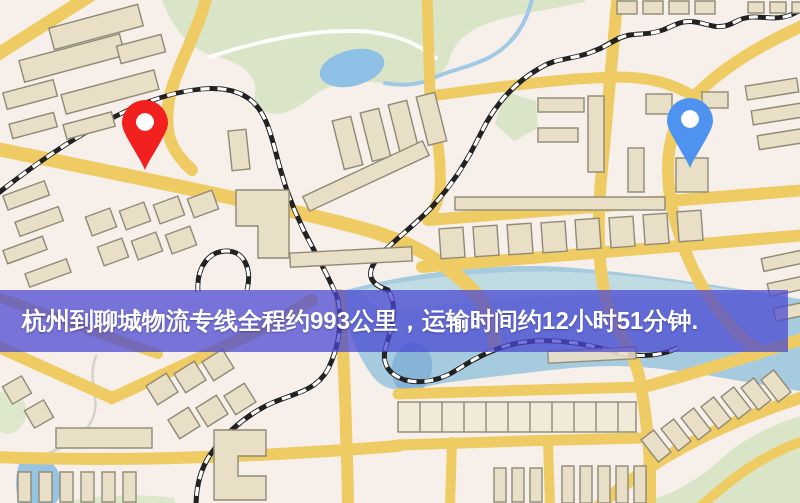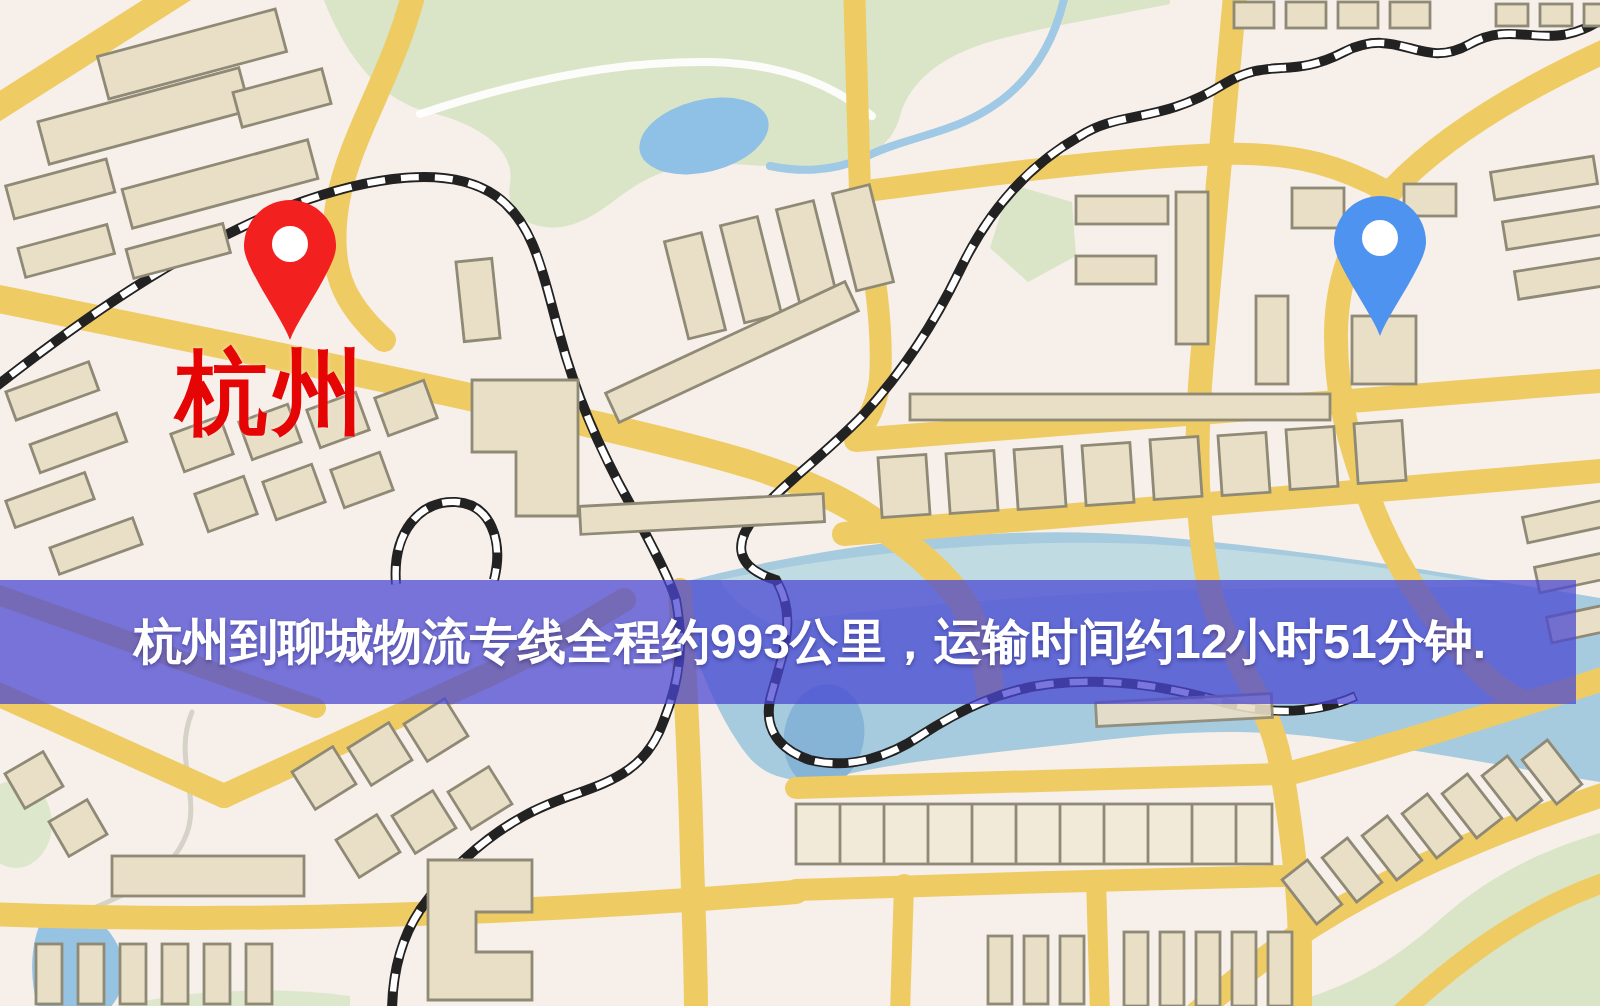--- a/index.html
+++ b/index.html
@@ -6,21 +6,21 @@
   #stage{position:relative;width:800px;height:503px;overflow:hidden;
          font-family:"Liberation Sans","DejaVu Sans",sans-serif;background:#f7efe9;}
   #map-svg{position:absolute;left:0;top:0;width:800px;height:503px;}
   .pin{position:absolute;width:60px;height:80px;}
   .pin-label{position:absolute;font-family:"Liberation Serif","DejaVu Serif",serif;
              font-weight:600;font-size:46px;line-height:1;letter-spacing:2px;
              text-shadow:0 0 2px rgba(255,255,255,.5);white-space:nowrap;}
   #origin-label{left:88px;top:174px;color:#e60505;}
   #dest-label{left:640px;top:176px;color:#3238cc;font-size:44px;}
   #banner{position:absolute;left:0;top:290px;width:788px;height:62px;
-          background:rgba(74,72,210,0.74);display:flex;align-items:center;justify-content:center;}
+          background:rgba(74,72,210,0.74);display:flex;align-items:center;}
   #banner span{color:#ffffff;font-size:24px;font-weight:600;padding-left:22px;
                white-space:nowrap;text-shadow:0 1px 2px rgba(0,0,60,.35);}
 </style>
 </head>
 <body>
 
 <div id="stage">
 
   <svg id="map-svg" viewBox="0 0 800 503" xmlns="http://www.w3.org/2000/svg">
 
@@ -198,19 +198,18 @@
   <svg class="pin" style="left:115px;top:96px;" viewBox="0 0 60 80">
     <path fill="#f32020" d="M 30,74 C 27,66 20,56 14,45 C 9,36 7,31 7,27 A 23,23 0 1 1 53,27 C 53,31 51,36 46,45 C 40,56 33,66 30,74 Z"></path>
     <circle cx="30" cy="26" r="9" fill="#ffffff"></circle>
   </svg>
 
   <svg class="pin" style="left:660px;top:94px;" viewBox="0 0 60 80">
     <path fill="#4f93f0" d="M 30,74 C 27,66 20,56 14,45 C 9,36 7,31 7,27 A 23,23 0 1 1 53,27 C 53,31 51,36 46,45 C 40,56 33,66 30,74 Z"></path>
     <circle cx="30" cy="25" r="9" fill="#ffffff"></circle>
   </svg>
 
-  <div id="origin-label" class="pin-label">杭州</div>
 
   <div id="banner">
     <span>杭州到聊城物流专线全程约993公里，运输时间约12小时51分钟.</span>
   </div>
 
 </div>
 
 </body></html>

